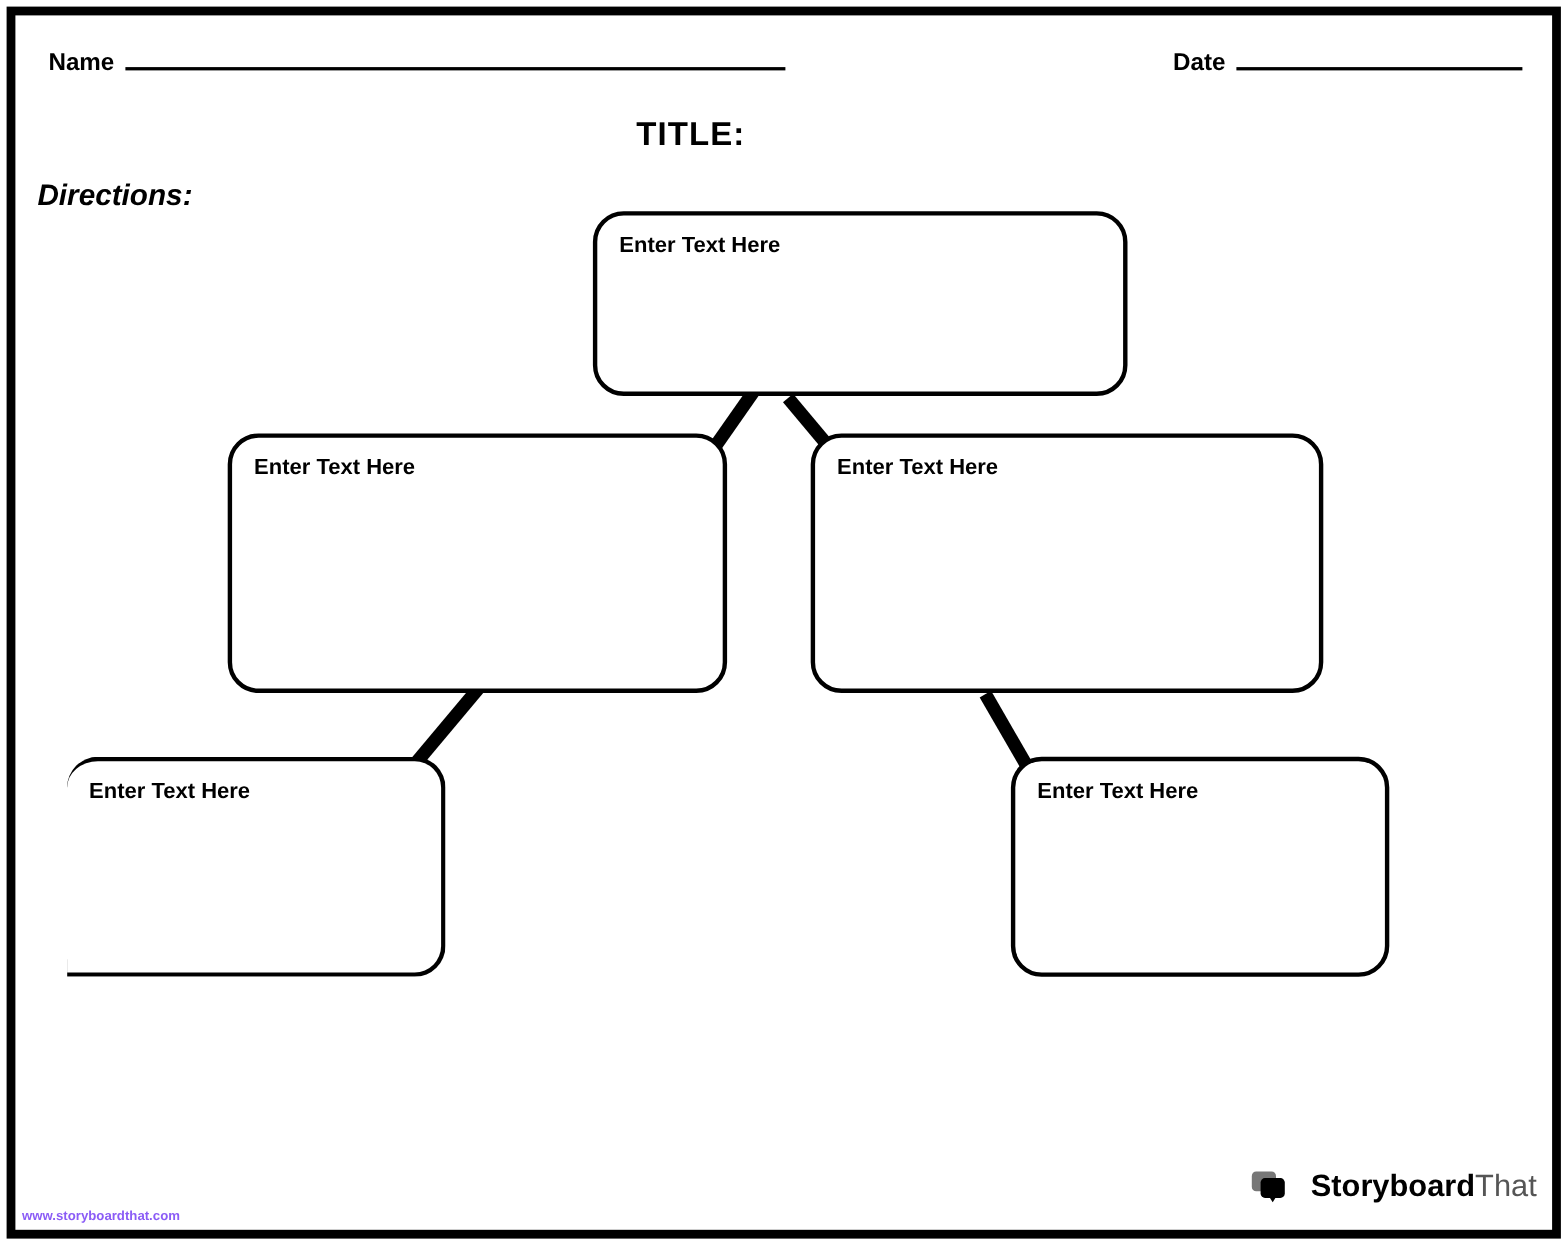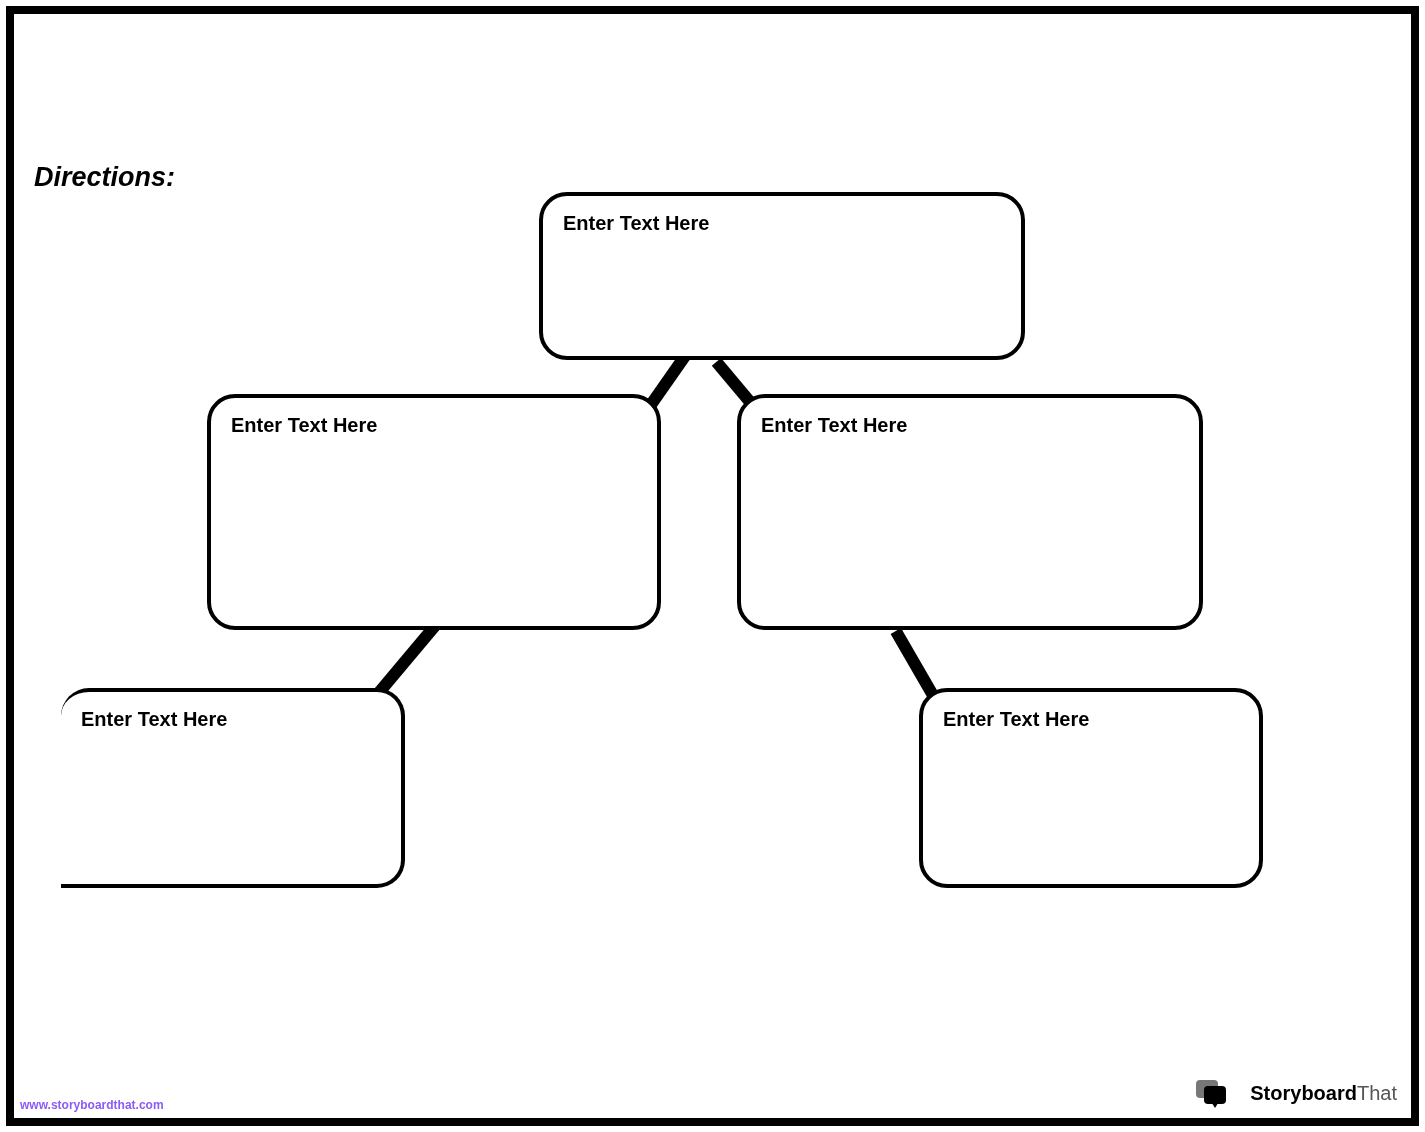--- a/index.html
+++ b/index.html
@@ -95,26 +95,26 @@
   .footer-url {
     position: absolute;
     left: 6px; bottom: 6px;
     font-family: Arial, sans-serif;
     font-weight: bold;
     font-size: 12px;
     color: #8b5cf6;
   }
   .footer-logo {
     position: absolute;
-    right: 14px; bottom: 12px;
+    right: 14px; bottom: 24px;
     display: flex;
     align-items: center;
     gap: 24px;
     font-family: Arial, sans-serif;
-    font-size: 20px;
+    font-size: 28px;
     color: #000;
   }
   .footer-logo .bold { font-weight: 700; }
   .footer-logo .thin { font-weight: 300; color: #555; }
   .logo-icon {
     width: 30px; height: 26px;
     position: relative;
   }
   .logo-icon .b1 {
     position: absolute;
@@ -137,21 +137,30 @@
     border-left: 5px solid transparent;
     border-right: 5px solid transparent;
     border-top: 8px solid #000;
   }
 </style>
 </head>
 <body>
 
 <div class="outer-frame">
 
+  <div class="header-row">
+    <span class="name-label">Name</span>
+    <span class="name-line"></span>
+    <span class="date-group">
+      <span class="date-label">Date</span>
+      <span class="date-line"></span>
+    </span>
+  </div>
 
+  <div class="title">TITLE:</div>
 
   <div class="directions">Directions:</div>
 
   <div class="canvas">
 
     <div class="line" style="left:630px; top:344px; width:90px; transform:rotate(125deg);"></div>
     <div class="line" style="left:660px; top:344px; width:80px; transform:rotate(50deg);"></div>
     <div class="line" style="left:380px; top:614px; width:110px; transform:rotate(130deg);"></div>
     <div class="line" style="left:840px; top:614px; width:100px; transform:rotate(60deg);"></div>
 

